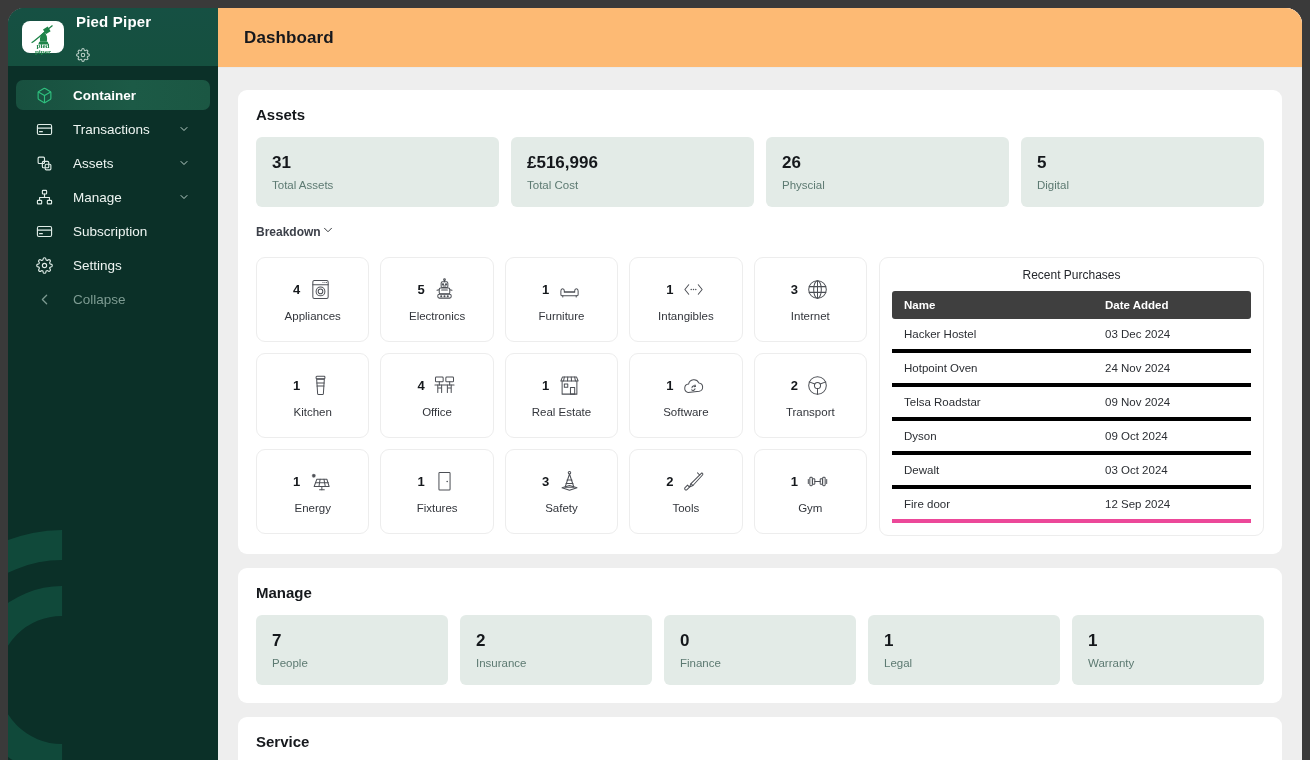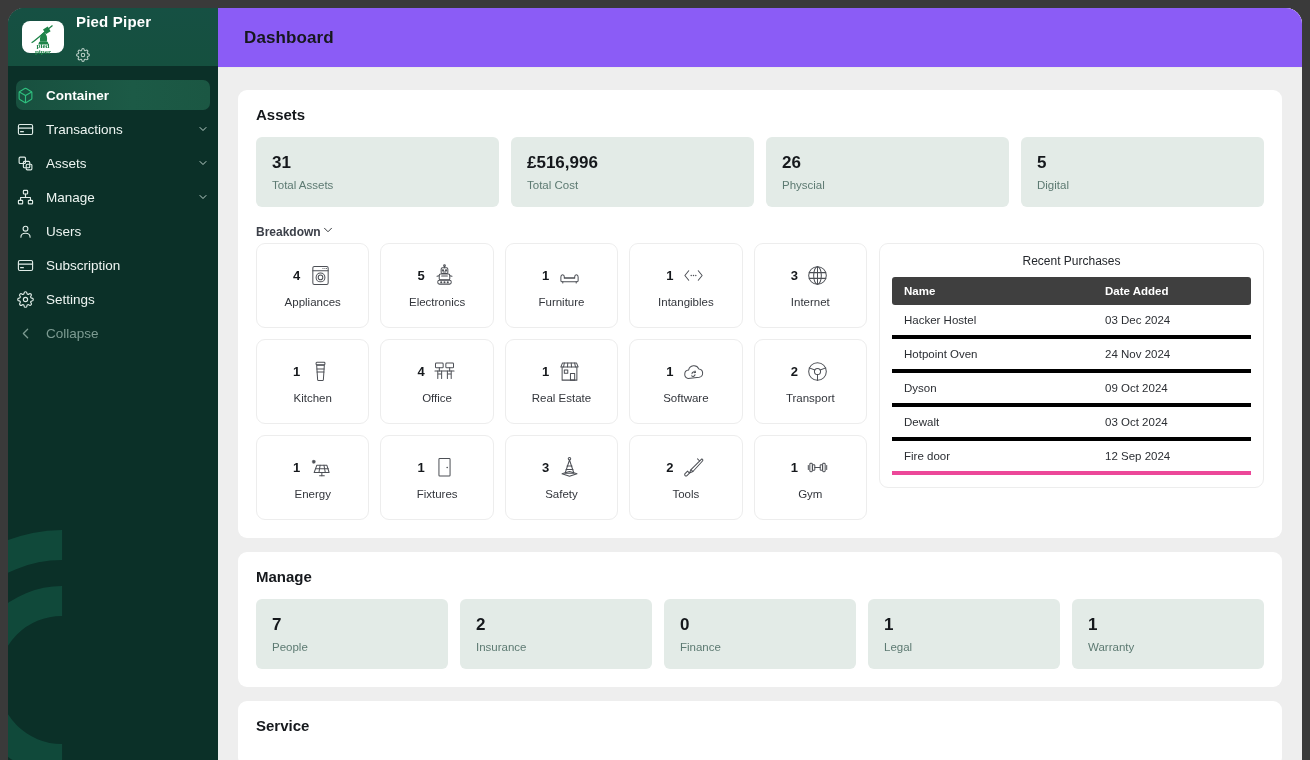--- a/index.html
+++ b/index.html
@@ -50,23 +50,23 @@
     width: 42px; height: 32px; flex: 0 0 42px;
     background: #ffffff; border-radius: 8px;
     display: flex; align-items: center; justify-content: center;
   }
   .brand-texts { display: flex; flex-direction: column; gap: 18px; }
   .brand-title { color: #ffffff; font-size: 15px; font-weight: bold; letter-spacing: .2px; }
   .brand-gear { width: 14px; height: 14px; opacity: .85; }
 
   .nav { position: relative; z-index: 2; padding: 14px 8px 0 8px; }
   .nav-item {
-    display: flex; align-items: center; gap: 12px;
+    display: flex; align-items: center; gap: 20px;
     height: 30px; margin-bottom: 4px;
-    padding: 0 1px;
+    padding: 0 20px;
     border-radius: 7px;
     color: #eef5f2; font-size: 13.5px;
     cursor: pointer;
     position: relative;
   }
   .nav-item.active {
     background: linear-gradient(90deg,#18503f 0%, #1c5a46 60%, #1b5743 100%);
     font-weight: bold; color: #ffffff;
   }
   .nav-item.active .nav-icon svg { stroke: #2fbf7e; }
@@ -75,21 +75,21 @@
   .nav-icon svg { width: 17px; height: 17px; fill: none; stroke: #dfece7; stroke-width: 1.6; stroke-linecap: round; stroke-linejoin: round; }
   .nav-item.muted .nav-icon svg { stroke: #7d9b92; stroke-width: 1.8; }
   .nav-label { flex: 1; white-space: nowrap; }
   .nav-chev { width: 12px; height: 12px; }
   .nav-chev svg { width: 12px; height: 12px; fill: none; stroke: #cfe2db; stroke-width: 1.8; stroke-linecap: round; stroke-linejoin: round; }
 
   
   .main { flex: 1; display: flex; flex-direction: column; background: #eeeeee; min-width: 0; }
   .topbar {
     height: 60px; flex: 0 0 60px;
-    background: #8b5cf6;
+    background: #fdba74;
     display: flex; align-items: center;
     padding: 0 26px;
     border-bottom: 1px solid #eaeaea;
   }
   .topbar h1 { font-size: 17px; font-weight: bold; color: #16181d; letter-spacing: .1px; }
 
   .content { flex: 1; overflow: hidden; padding: 22px 20px 0 20px; }
 
   .panel { background: #ffffff; border-radius: 9px; padding: 16px 18px 18px 18px; margin-bottom: 14px; }
   .panel-title { font-size: 15px; font-weight: bold; color: #15181c; margin-bottom: 14px; }
@@ -99,21 +99,21 @@
   .stat {
     flex: 1; background: #e3ebe7; border-radius: 6px;
     padding: 16px 16px 16px 16px; min-height: 66px;
   }
   .stat-value { font-size: 17px; font-weight: bold; color: #15181c; margin-bottom: 6px; }
   .stat-label { font-size: 11.5px; color: #5d7a72; }
 
   
   .breakdown-head {
     display: flex; align-items: center; justify-content: flex-start;
-    margin-top: 16px; margin-bottom: 2px;
+    margin-top: 16px; margin-bottom: 16px;
   }
   .breakdown-head .bh-title { font-size: 12px; font-weight: bold; color: #3c4049; }
   .bh-chev svg { width: 14px; height: 14px; fill: none; stroke: #2a2d33; stroke-width: 1.6; stroke-linecap: round; stroke-linejoin: round; }
 
   
   .breakdown-body { display: flex; gap: 12px; align-items: flex-start; }
   .tile-grid {
     flex: 0 0 611px;
     display: grid;
     grid-template-columns: repeat(5, 1fr);
@@ -249,29 +249,20 @@
             </svg>
         </span>
         <span class="nav-label">Manage</span>
         <span class="nav-chev">
           <svg viewBox="0 0 24 24">
               <polyline points="6 9 12 15 18 9"></polyline>
             </svg>
         </span>
       </div>
 
-      <div class="nav-item">
-        <span class="nav-icon">
-          <svg viewBox="0 0 24 24">
-              <circle cx="12" cy="8" r="3.4"></circle>
-              <path d="M5.5 20c0-3.6 2.9-5.6 6.5-5.6s6.5 2 6.5 5.6"></path>
-            </svg>
-        </span>
-        <span class="nav-label">Users</span>
-      </div>
 
       <div class="nav-item">
         <span class="nav-icon">
           <svg viewBox="0 0 24 24">
               <rect x="2" y="5" width="20" height="14" rx="2"></rect>
               <path d="M2 10h20"></path>
               <path d="M5 15h4"></path>
             </svg>
         </span>
         <span class="nav-label">Subscription</span>
@@ -620,20 +611,24 @@
               <tbody>
                 <tr>
                   <td>Hacker Hostel</td>
                   <td>03 Dec 2024</td>
                 </tr>
                 <tr>
                   <td>Hotpoint Oven</td>
                   <td>24 Nov 2024</td>
                 </tr>
                 <tr>
+                  <td>Telsa Roadstar</td>
+                  <td>09 Nov 2024</td>
+                </tr>
+                <tr>
                   <td>Dyson</td>
                   <td>09 Oct 2024</td>
                 </tr>
                 <tr>
                   <td>Dewalt</td>
                   <td>03 Oct 2024</td>
                 </tr>
                 <tr>
                   <td>Fire door</td>
                   <td>12 Sep 2024</td>

